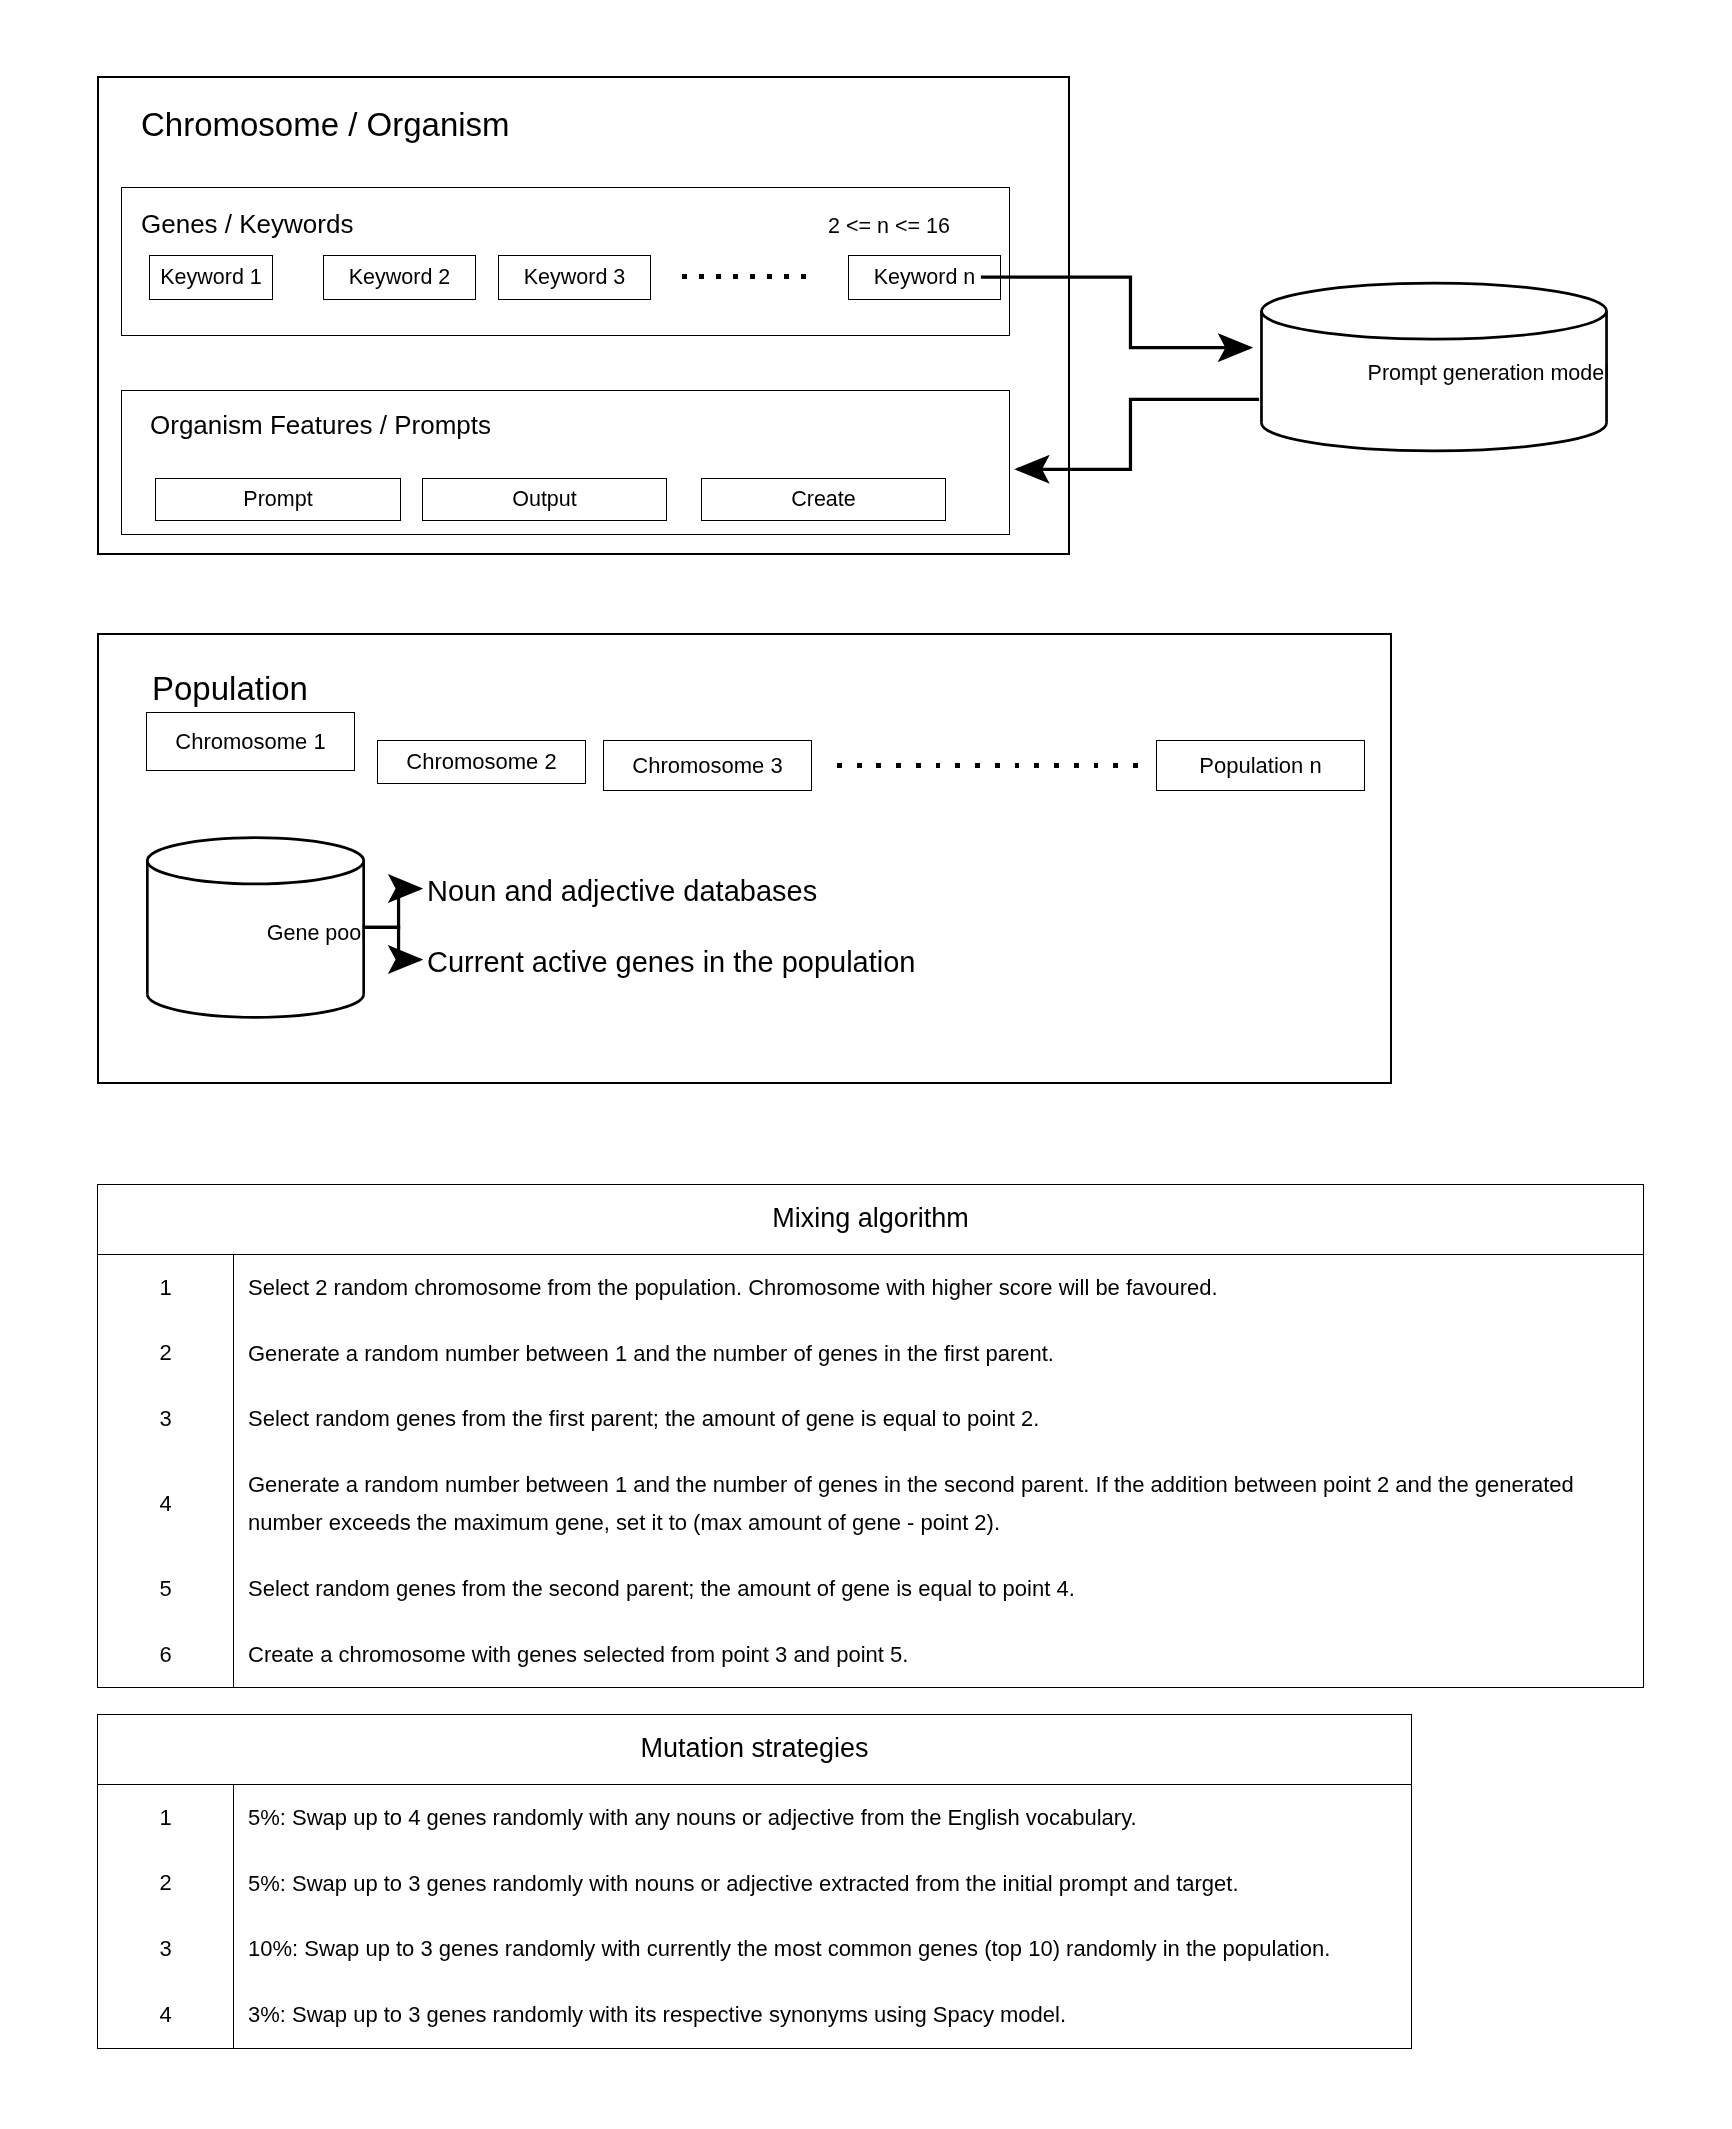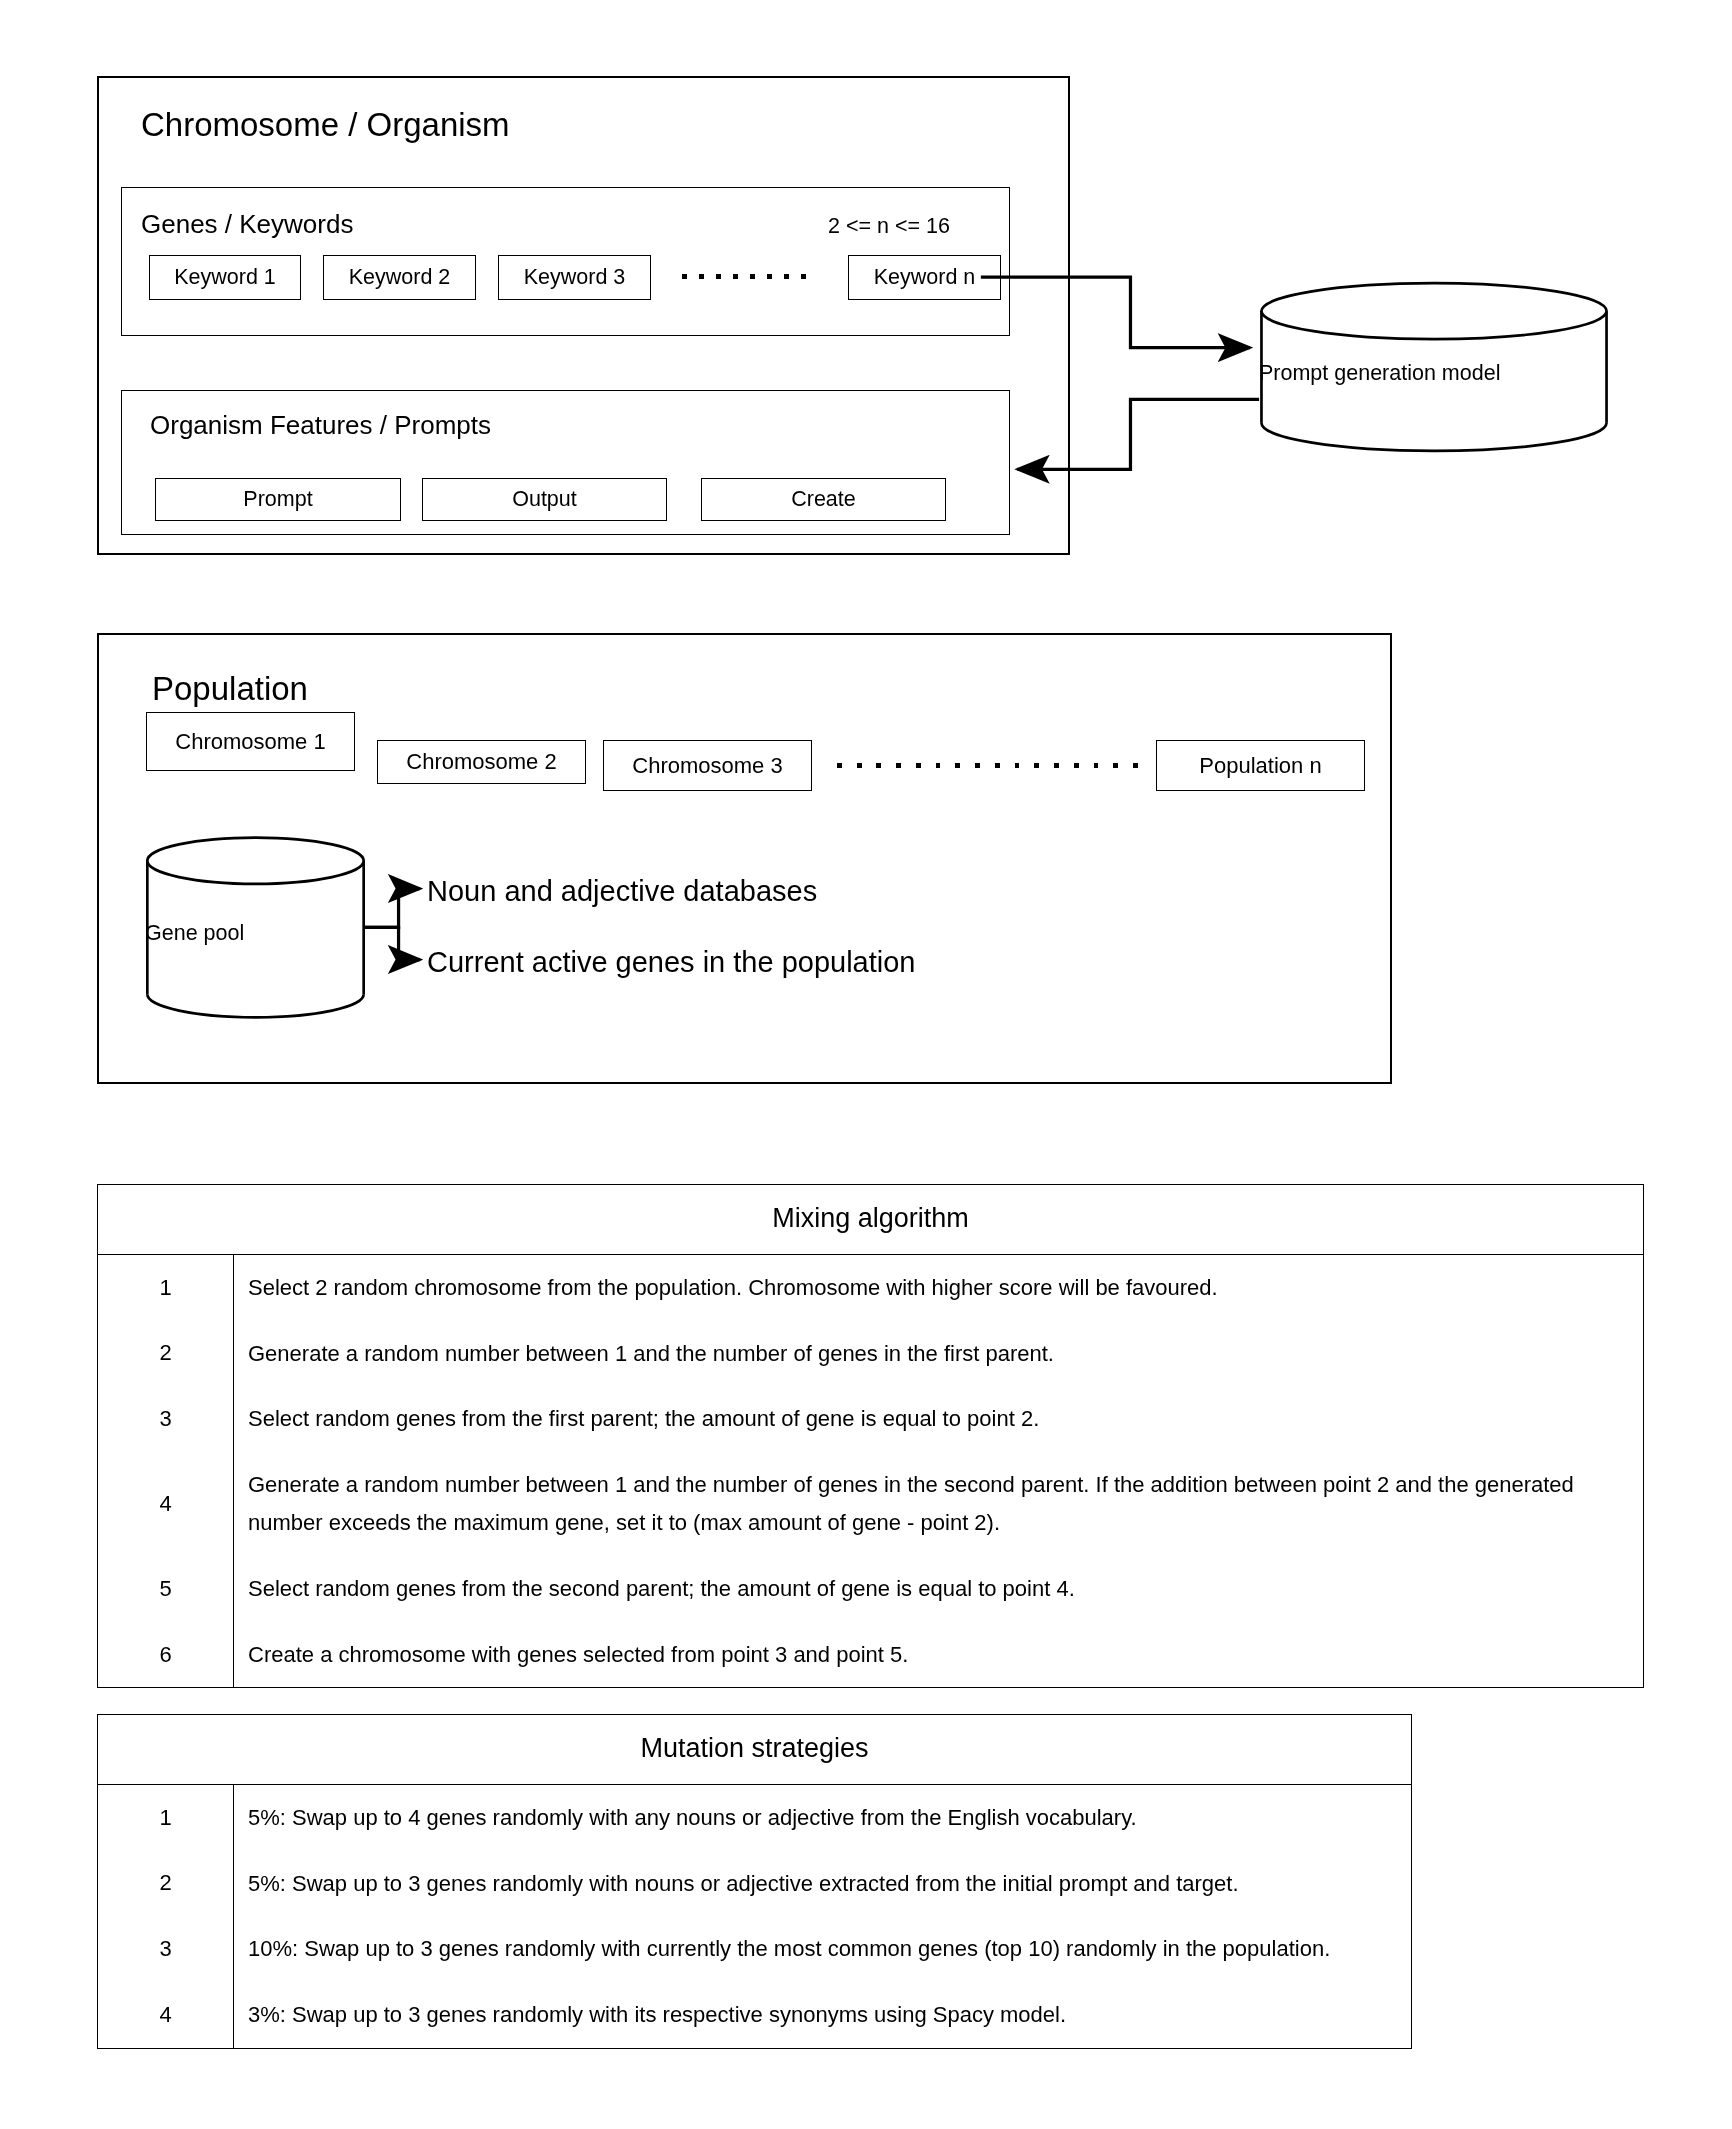--- a/index.html
+++ b/index.html
@@ -81,21 +81,21 @@
   }
 
   
   .cylinder {
     position: absolute;
   }
   .cylinder svg { display: block; }
   .cyl-label {
     position: absolute;
     width: 100%;
-    text-align: left;
+    text-align: right;
     font-size: 21.5px;
     white-space: nowrap;
   }
 
   
   .wires {
     position: absolute;
     left: 0; top: 0;
     width: 1733px;
     height: 2129px;
@@ -153,21 +153,21 @@
 <div class="canvas">
 
   <div class="box outer-box" style="left:97px; top:76px; width:973px; height:479px;"></div>
 
   <div class="section-title" style="left:141px; top:108px;">Chromosome / Organism</div>
 
   <div class="box" style="left:121px; top:187px; width:889px; height:149px;"></div>
   <div class="sub-title" style="left:141px; top:211px;">Genes / Keywords</div>
   <div class="note-text" style="left:828px; top:216px;">2 &lt;= n &lt;= 16</div>
 
-  <div class="chip" style="left:149px; top:255px; width:152px; height:45px;">Keyword 1</div>
+  <div class="chip" style="left:149px; top:255px; width:124px; height:45px;">Keyword 1</div>
   <div class="chip" style="left:323px; top:255px; width:153px; height:45px;">Keyword 2</div>
   <div class="chip" style="left:498px; top:255px; width:153px; height:45px;">Keyword 3</div>
 
   <div class="dots" style="left:682px; top:274px; width:124px; height:5.4px;">
     <i></i>
       <i></i>
       <i></i>
       <i></i>
       <i></i>
       <i></i>

